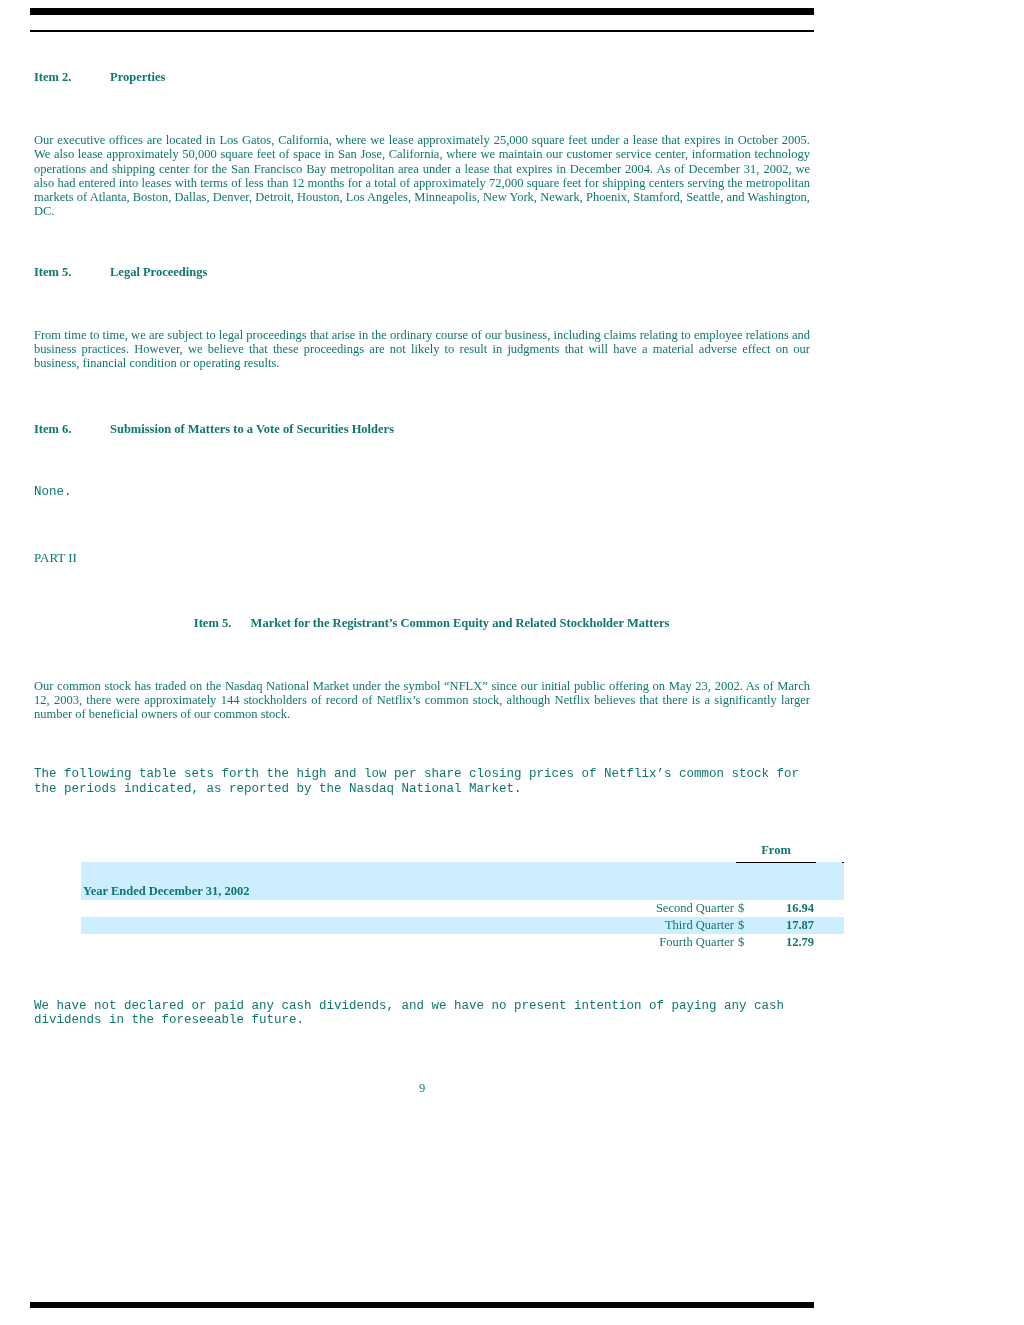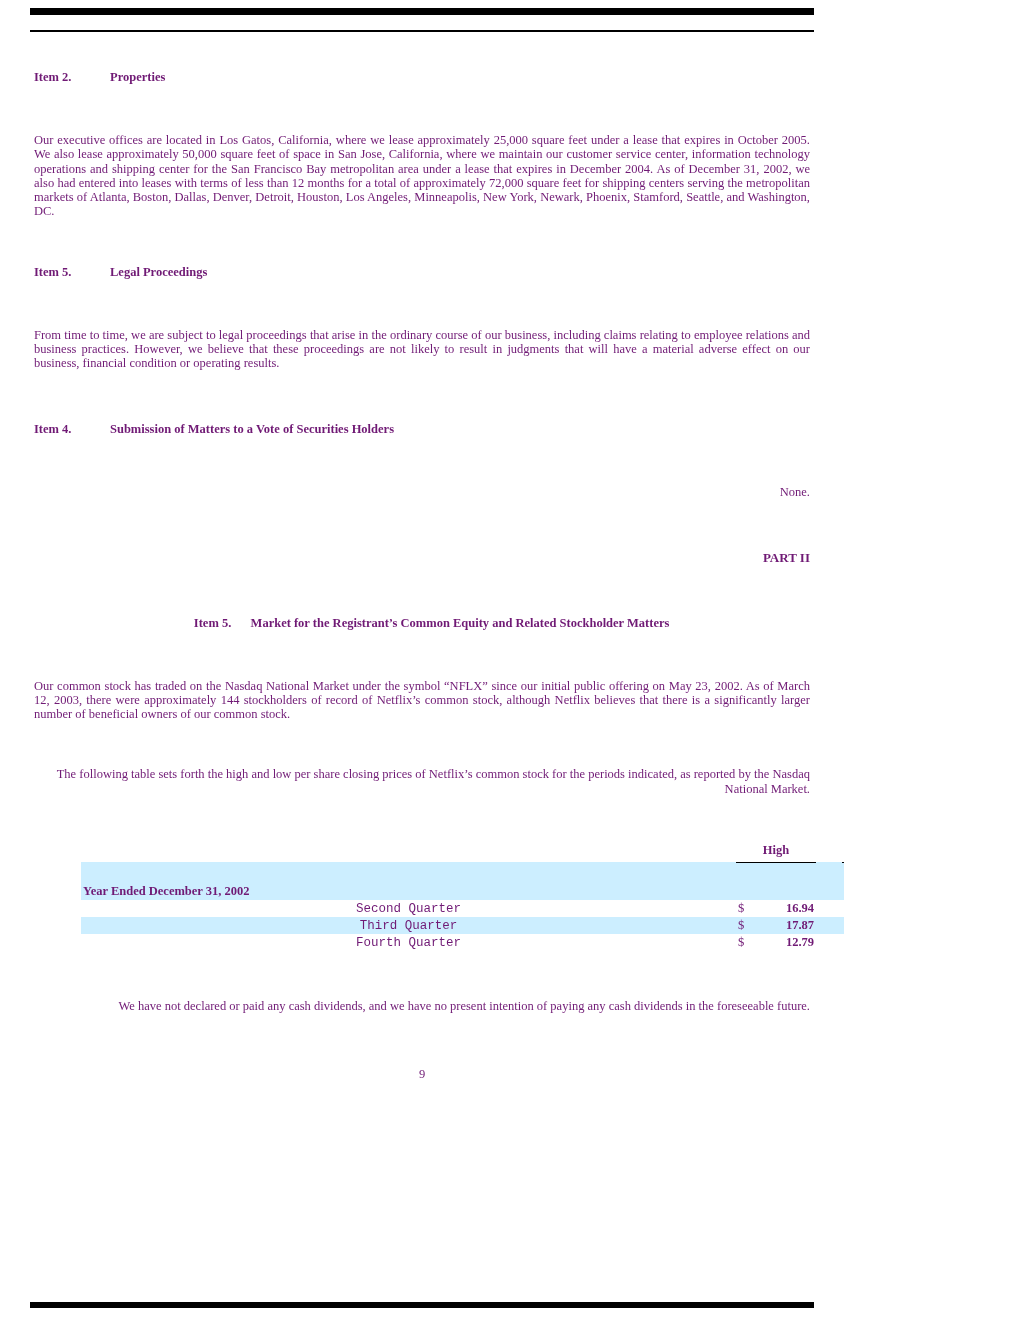--- a/index.html
+++ b/index.html
@@ -7,21 +7,21 @@
     padding: 0;
     background: #ffffff;
   }
   .page {
     position: relative;
     width: 844px;
     height: 1325px;
     background: #ffffff;
     font-family: "Liberation Serif", "DejaVu Serif", serif;
     font-size: 12.5px;
-    color: #701a75;
+    color: #0f766e;
     overflow: hidden;
   }
   .rule-thick-top {
     position: absolute;
     top: 8px;
     left: 30px;
     right: 30px;
     height: 7px;
     background: #000000;
   }
@@ -58,26 +58,27 @@
     display: inline-block;
     width: 76px;
   }
   .body-text {
     margin: 0;
     margin-top: 48px;
     line-height: 1.14;
     text-align: justify;
   }
   .body-text.single {
-    text-align: right;
+    text-align: left;
+    font-family: Liberation Mono, monospace;
   }
   .part-heading {
     margin-top: 50px;
-    text-align: right;
-    font-weight: bold;
+    text-align: left;
+    font-weight: normal;
     font-size: 13px;
   }
   .stock-table {
     border-collapse: collapse;
     margin-top: 46px;
     margin-left: 47px;
     width: 841px;
     table-layout: fixed;
     font-size: 12.5px;
   }
@@ -96,22 +97,21 @@
   }
   .stock-table thead th.empty,
   .stock-table th.gap-col {
     border-bottom: none;
   }
   .stock-table tbody tr.first-body td {
     padding-top: 21px;
     margin-top: 17px;
   }
   .stock-table td.row-label {
-    text-align: center;
-    font-family: Liberation Mono, monospace;
+    text-align: right;
   }
   .stock-table td.group-label {
     font-weight: bold;
     text-align: left;
   }
   .stock-table td.dollar {
     text-align: left;
   }
   .stock-table td.val {
     text-align: right;
@@ -141,21 +141,21 @@
 
     <p class="body-text">Our executive offices are located in Los Gatos, California, where we lease approximately 25,000 square feet under a lease that expires in October 2005. We also lease approximately 50,000 square feet of space in San Jose, California, where we maintain our customer service center, information technology operations and shipping center for the San Francisco Bay metropolitan area under a lease that expires in December 2004. As of December 31, 2002, we also had entered into leases with terms of less than 12 months for a total of approximately 72,000 square feet for shipping centers serving the metropolitan markets of Atlanta, Boston, Dallas, Denver, Detroit, Houston, Los Angeles, Minneapolis, New York, Newark, Phoenix, Stamford, Seattle, and Washington, DC.</p>
 
     <div class="item-heading">
       <span class="item-label">Item 5.</span><span class="item-title">Legal Proceedings</span>
     </div>
 
     <p class="body-text">From time to time, we are subject to legal proceedings that arise in the ordinary course of our business, including claims relating to employee relations and business practices. However, we believe that these proceedings are not likely to result in judgments that will have a material adverse effect on our business, financial condition or operating results.</p>
 
     <div class="item-heading" style="margin-top:52px;">
-      <span class="item-label">Item 4.</span><span class="item-title">Submission of Matters to a Vote of Securities Holders</span>
+      <span class="item-label">Item 6.</span><span class="item-title">Submission of Matters to a Vote of Securities Holders</span>
     </div>
 
     <p class="body-text single">None.</p>
 
     <div class="part-heading">PART II</div>
 
     <div class="item-heading" style="margin-top:50px;text-align:center;">
       <span class="item-label">Item 5.</span><span class="item-title">Market for the Registrant’s Common Equity and Related Stockholder Matters</span>
     </div>
 
@@ -168,21 +168,21 @@
         <col style="width:655px">
         <col style="width:16px">
         <col style="width:64px">
         <col style="width:26px">
         <col style="width:16px">
         <col style="width:64px">
       </colgroup>
       <thead>
         <tr>
           <th class="empty"></th>
-          <th colspan="2" class="col-head">High</th>
+          <th colspan="2" class="col-head">From</th>
           <th class="gap-col"></th>
           <th colspan="2" class="col-head">Low</th>
         </tr>
       </thead>
       <tbody>
         <tr class="highlight first-body">
           <td colspan="6" class="group-label">Year Ended December 31, 2002</td>
         </tr>
         <tr>
           <td class="row-label">Second Quarter</td>

